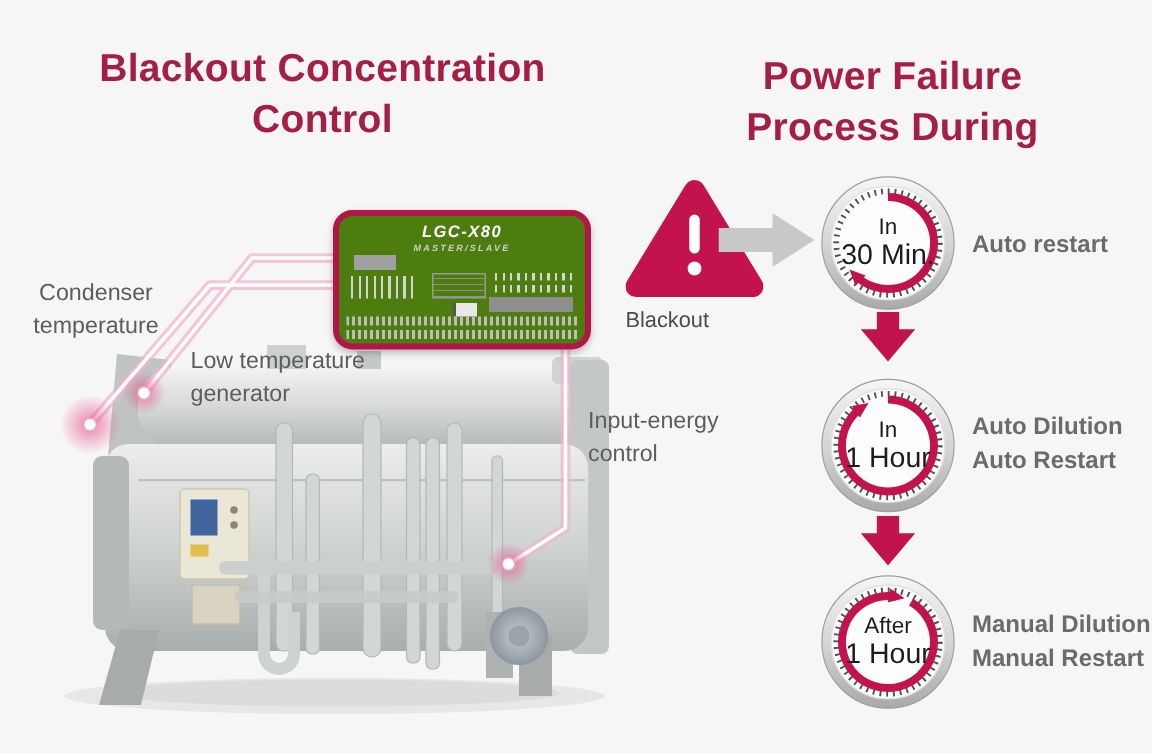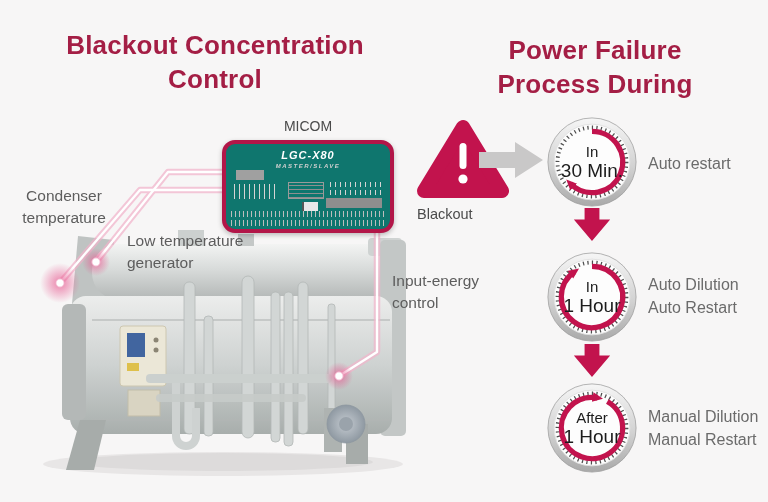--- a/index.html
+++ b/index.html
@@ -16,35 +16,35 @@
   .title-left{left:25px;top:28px;width:380px;}
   .title-right{left:465px;top:33px;width:260px;}
   
   .callout{position:absolute;color:#5d5d5d;font-size:15.5px;line-height:22px;}
   .callout.center{text-align:center;}
   .micom-label{position:absolute;left:222px;top:118px;width:172px;text-align:center;
     color:#4a4a4a;font-size:14px;}
   
   .panel{
     position:absolute;left:222px;top:140px;width:172px;height:93px;box-sizing:border-box;
-    background:#0f766e;border:4px solid #b21648;border-radius:13px;overflow:hidden;
+    background:#4d7c0f;border:4px solid #b21648;border-radius:13px;overflow:hidden;
     box-shadow:0 2px 5px rgba(0,0,0,.25);
   }
   .panel-model{position:absolute;left:0;top:5px;width:100%;text-align:center;color:#fff;
     font-size:11px;font-weight:800;font-style:italic;letter-spacing:1px;}
   .panel-variant{position:absolute;left:0;top:19px;width:100%;text-align:center;color:#cfcfcf;
     font-size:6px;font-weight:700;letter-spacing:1.5px;font-style:italic;}
   .pblock{position:absolute;}
   .pins-v{background:repeating-linear-gradient(90deg,#d4d4d4 0 1.5px,transparent 1.5px 5px);}
   .pins-f{background:repeating-linear-gradient(90deg,#bdbdbd 0 1.5px,transparent 1.5px 4px);}
   
   .blackout-label{position:absolute;left:417px;top:206px;width:92px;text-align:left;
     color:#4b4b4b;font-size:14.5px;}
   
-  .step-label{position:absolute;left:648px;color:#6b6b6b;font-size:16px;line-height:23px;}
+  .step-label{position:absolute;left:648px;color:#6b6b6b;font-size:16px;line-height:23px;font-weight:bold;}
   
   .clock{position:absolute;left:546px;width:92px;height:92px;}
   .clock svg{position:absolute;left:0;top:0;}
   .clock-text{position:absolute;left:0;top:0;width:92px;height:92px;display:flex;
     flex-direction:column;align-items:center;justify-content:center;color:#1c1c1c;
     font-weight:400;text-align:center;}
   .clock-text .l1{font-size:15px;line-height:17px;}
   .clock-text .l2{font-size:19px;line-height:21px;}
 </style>
 </head>
@@ -150,21 +150,20 @@
       <polyline points="377,233 377,352 339,376"></polyline>
     </g>
     <circle cx="60" cy="283" r="20" fill="url(#pinkGlow)"></circle>
     <circle cx="96" cy="262" r="14" fill="url(#pinkGlow)"></circle>
     <circle cx="339" cy="376" r="14" fill="url(#pinkGlow)"></circle>
     <circle cx="60" cy="283" r="4.2" fill="#fff" stroke="#f0a8c4"></circle>
     <circle cx="96" cy="262" r="4.2" fill="#fff" stroke="#f0a8c4"></circle>
     <circle cx="339" cy="376" r="4.2" fill="#fff" stroke="#f0a8c4"></circle>
   </svg>
 
-  <div class="micom-label">MICOM</div>
   <div class="panel">
     <div class="panel-model">LGC-X80</div>
     <div class="panel-variant">MASTER/SLAVE</div>
     <div class="pblock" style="left:10px;top:26px;width:28px;height:10px;background:#a0a0a0;"></div>
     <div class="pblock pins-v" style="left:8px;top:40px;width:44px;height:15px;"></div>
     <div class="pblock" style="left:62px;top:38px;width:34px;height:15px;border:1px solid #9a9a9a;
          background:repeating-linear-gradient(0deg,#8f8f8f 0 1px,transparent 1px 4px);"></div>
     <div class="pblock pins-v" style="left:104px;top:38px;width:52px;height:5px;"></div>
     <div class="pblock pins-v" style="left:104px;top:46px;width:52px;height:5px;"></div>
     <div class="pblock" style="left:100px;top:54px;width:56px;height:10px;background:#8e8e8e;"></div>

